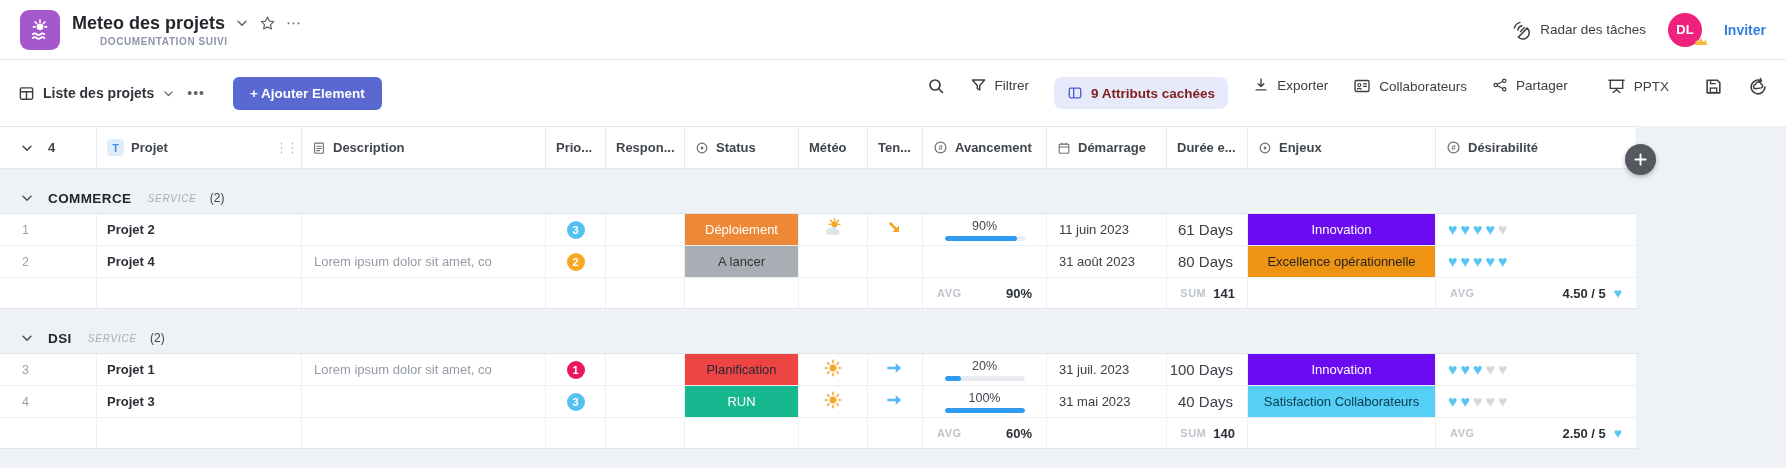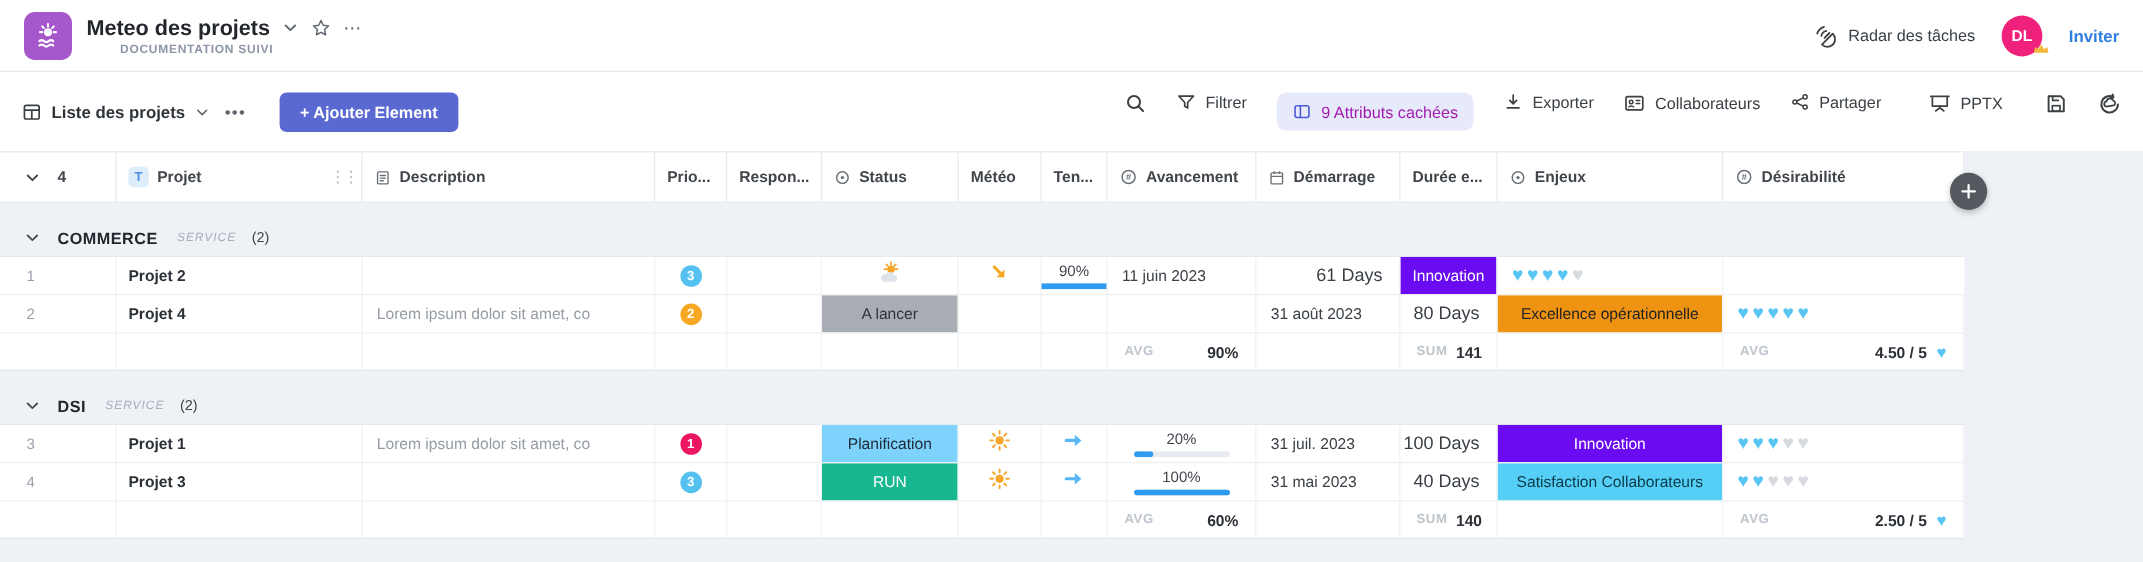--- a/index.html
+++ b/index.html
@@ -26,21 +26,21 @@
   .invite { font-size:14px; font-weight:600; color:#2F7FE0; cursor:pointer; }
 
   
   .toolbar { height:66px; background:#FFFFFF; display:flex; align-items:center; padding:0 18px; }
   .view-switch { display:flex; align-items:center; gap:8px; font-size:14px; font-weight:600; color:#30353B; cursor:pointer; }
   .more-dots { color:#5F6670; font-size:14px; letter-spacing:1px; margin-left:12px; cursor:pointer; }
   .add-btn { margin-left:28px; background:#5A69D2; color:#fff; border:none; border-radius:6px;
     font-family:inherit; font-size:13.5px; font-weight:600; padding:9px 17px; cursor:pointer; }
   .toolbar-right { margin-left:auto; display:flex; align-items:flex-start; gap:25px; }
   .tool-item { display:flex; align-items:center; gap:8px; font-size:13.5px; color:#3A4046; cursor:pointer; white-space:nowrap; }
-  .tool-pill { background:#E7EAFB; color:#a21caf; border-radius:8px; padding:8px 13px; font-weight:400; }
+  .tool-pill { background:#E7EAFB; color:#7f1d1d; border-radius:8px; padding:8px 13px; font-weight:700; }
   .tool-ic { display:inline-flex; color:#3C4043; }
   .tool-pill .tool-ic { color:#4C5BD4; }
 
   
   .table-zone { position:relative; background:#EEF1F5; height:342px; }
   .grid { display:grid; grid-template-columns:97px 205px 244px 60px 79px 114px 69px 55px 124px 120px 81px 188px 201px; width:1637px; }
   .thead { background:#fff; border-top:1px solid #E4E7EB; border-bottom:1px solid #E4E7EB; height:43px; }
   .hcell { display:flex; align-items:center; gap:7px; padding:0 10px; border-right:1px solid #E6E9ED;
     font-size:13px; font-weight:700; color:#41464D; overflow:hidden; white-space:nowrap; position:relative; }
   .hcell:first-child { padding-left:20px; gap:14px; color:#3F444B; }
@@ -337,20 +337,23 @@
         </div>
         <div class="rows-white">
           <div class="grid trow">
             <div class="tcell c-num">1</div>
             <div class="tcell c-projet">Projet 2</div>
             <div class="tcell c-desc"></div>
             <div class="tcell c-center">
               <span class="prio-badge" style="background: rgb(85, 193, 240);">3</span>
             </div>
             <div class="tcell"></div>
+            <div class="tcell">
+              <span class="chip" style="background: rgb(237, 137, 54); color: rgb(255, 255, 255);">Déploiement</span>
+            </div>
             <div class="tcell c-center">
               <span><svg width="23" height="21" viewBox="0 0 22 20">
                   <circle cx="12" cy="7" r="3" fill="#F7A62B"></circle>
                   <g stroke="#F7A62B" stroke-width="1.4" stroke-linecap="round">
                     <path d="M12 1.5v1.8M6.8 7h1.8M17.2 7h-1.8M8.2 3.2l1.2 1.2M15.8 3.2l-1.2 1.2"></path>
                   </g>
                   <g fill="#DCE3EA">
                     <circle cx="7" cy="14" r="3"></circle>
                     <circle cx="11" cy="12.6" r="3.4"></circle>
                     <circle cx="14.2" cy="14.4" r="2.6"></circle>
@@ -448,21 +451,21 @@
         <div class="rows-white">
           <div class="grid trow">
             <div class="tcell c-num">3</div>
             <div class="tcell c-projet">Projet 1</div>
             <div class="tcell c-desc">Lorem ipsum dolor sit amet, co</div>
             <div class="tcell c-center">
               <span class="prio-badge" style="background: rgb(236, 21, 98);">1</span>
             </div>
             <div class="tcell"></div>
             <div class="tcell">
-              <span class="chip" style="background: #7dd3fc; color: rgb(31, 41, 55);">Planification</span>
+              <span class="chip" style="background: #ef4444; color: rgb(31, 41, 55);">Planification</span>
             </div>
             <div class="tcell c-center">
               <span><svg width="20" height="20" viewBox="0 0 20 20">
                   <circle cx="10" cy="10" r="3.4" fill="#F7A62B"></circle>
                   <g stroke="#F7A62B" stroke-width="1.6" stroke-linecap="round">
                     <path d="M10 2.2v2.3M10 15.5v2.3M2.2 10h2.3M15.5 10h2.3M4.5 4.5l1.6 1.6M13.9 13.9l1.6 1.6M15.5 4.5l-1.6 1.6M6.1 13.9l-1.6 1.6"></path>
                   </g>
                 </svg></span>
             </div>
             <div class="tcell c-center">

